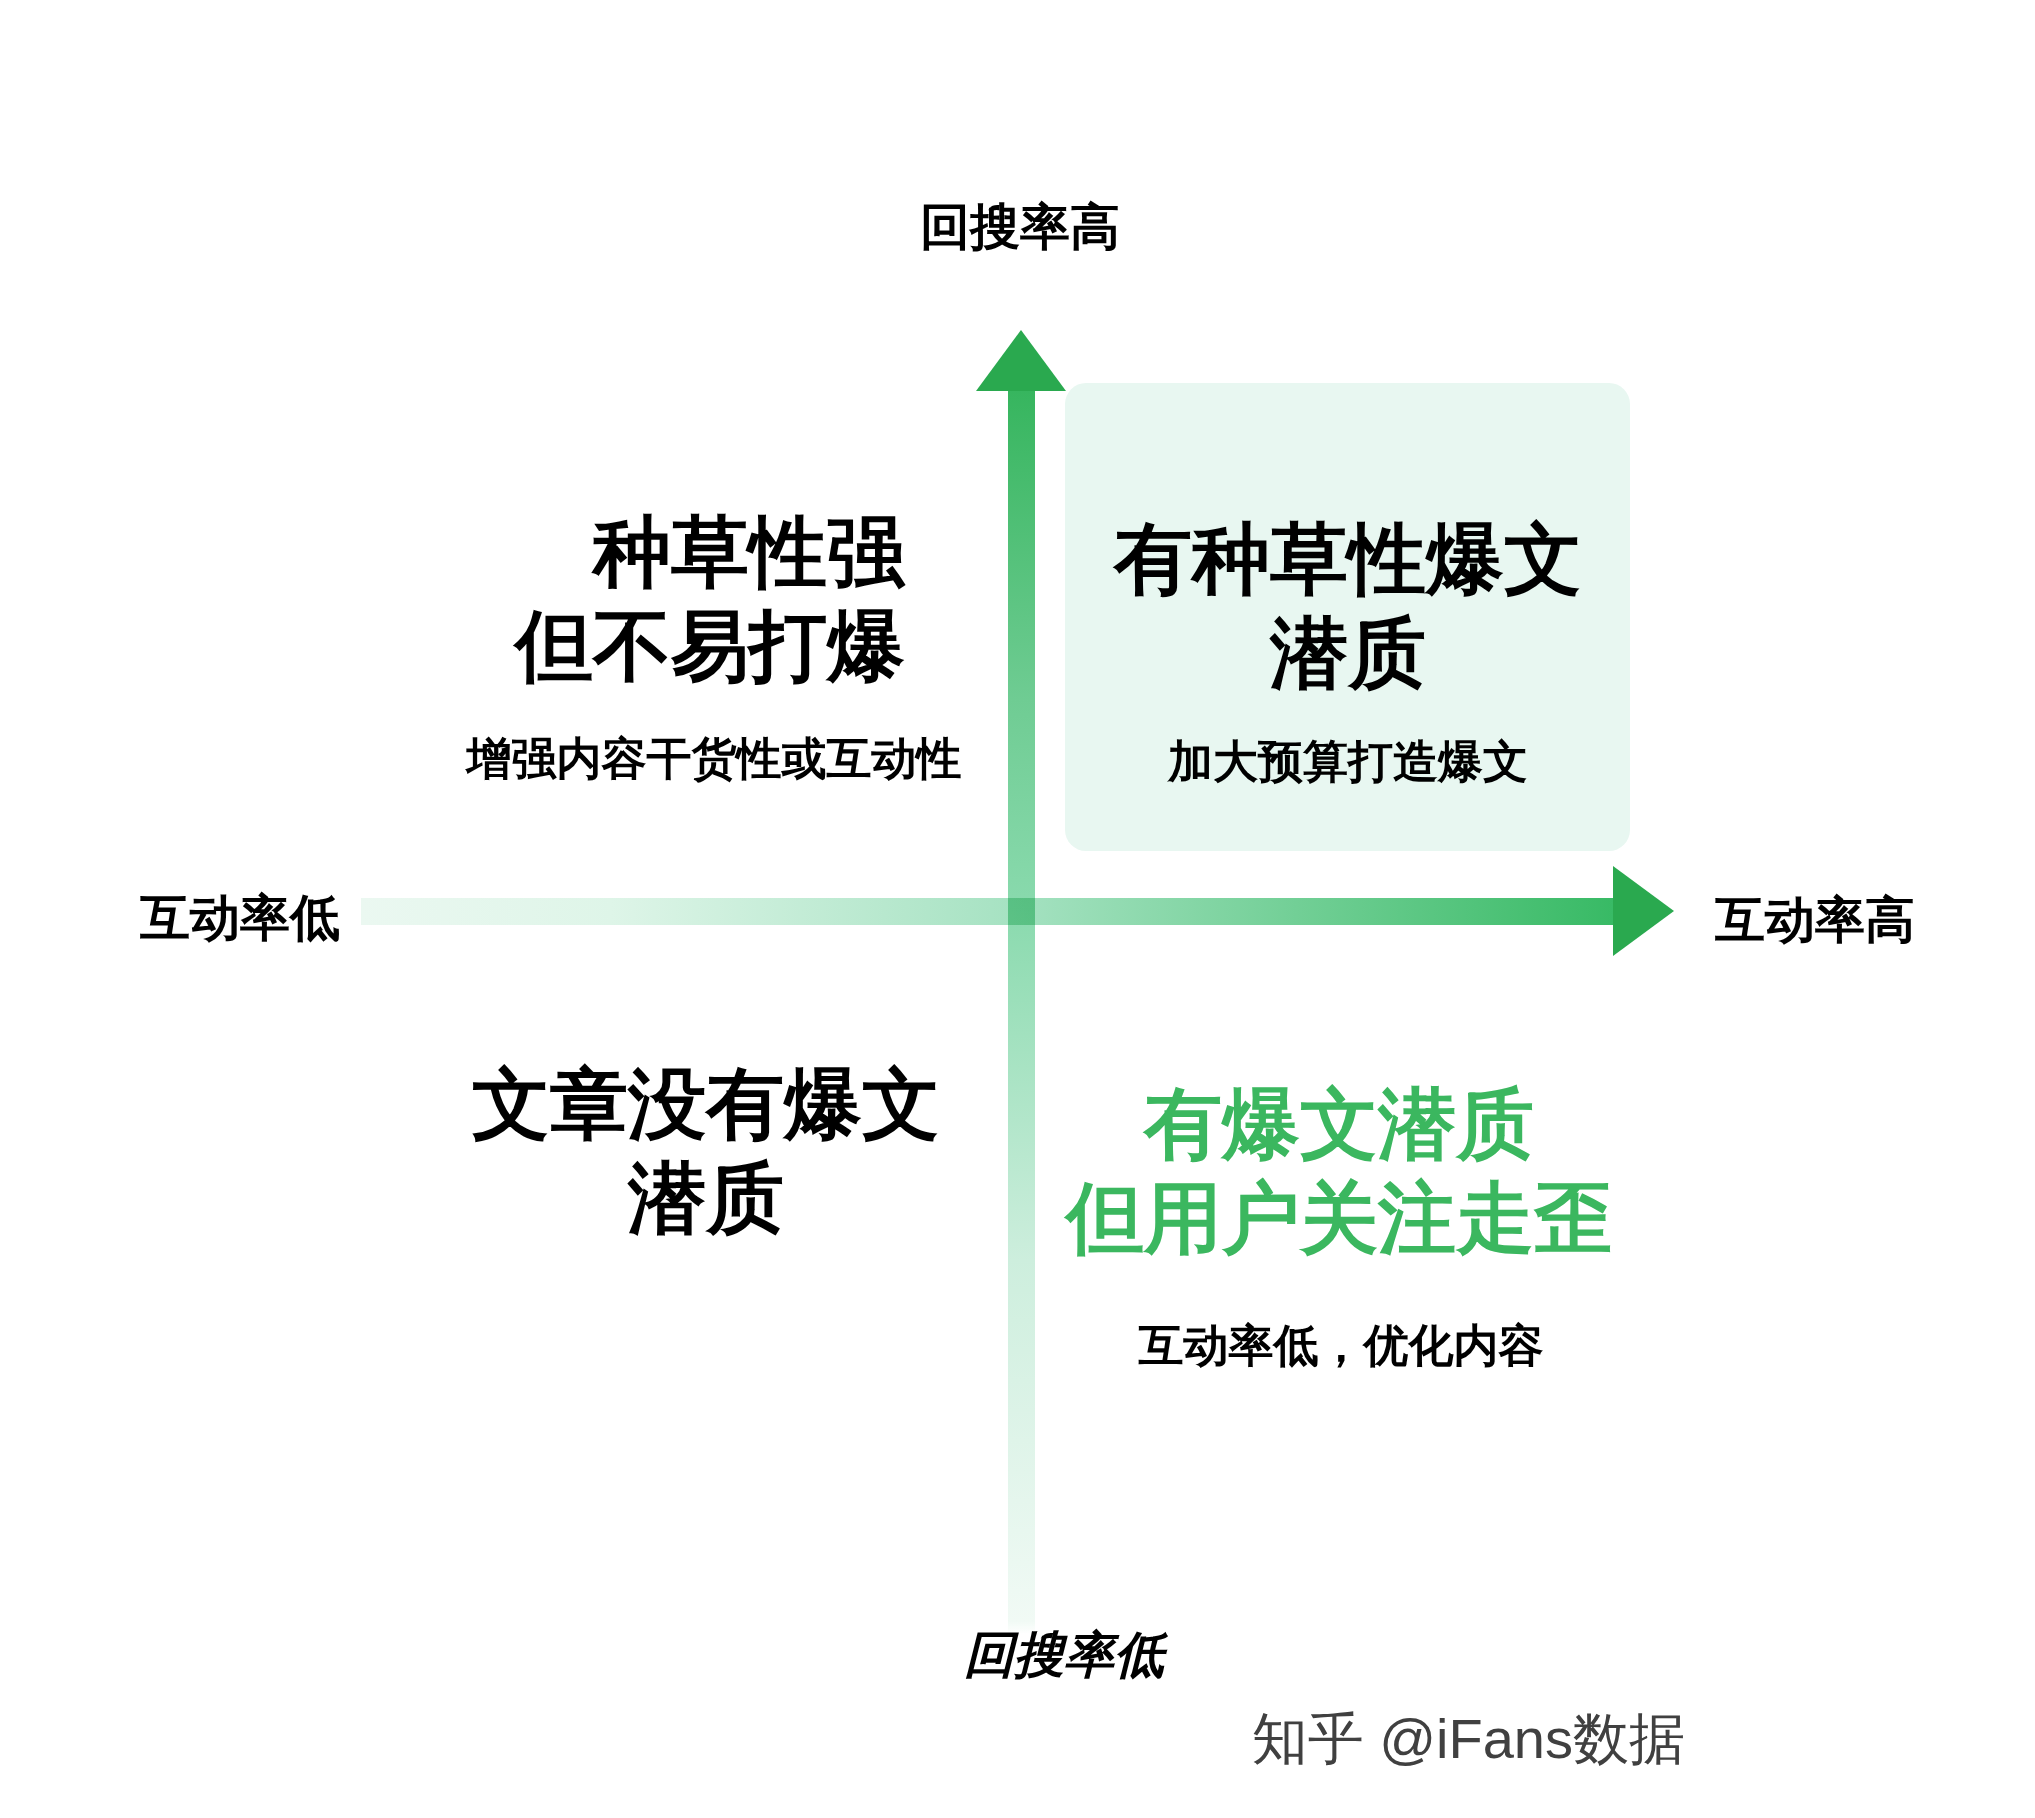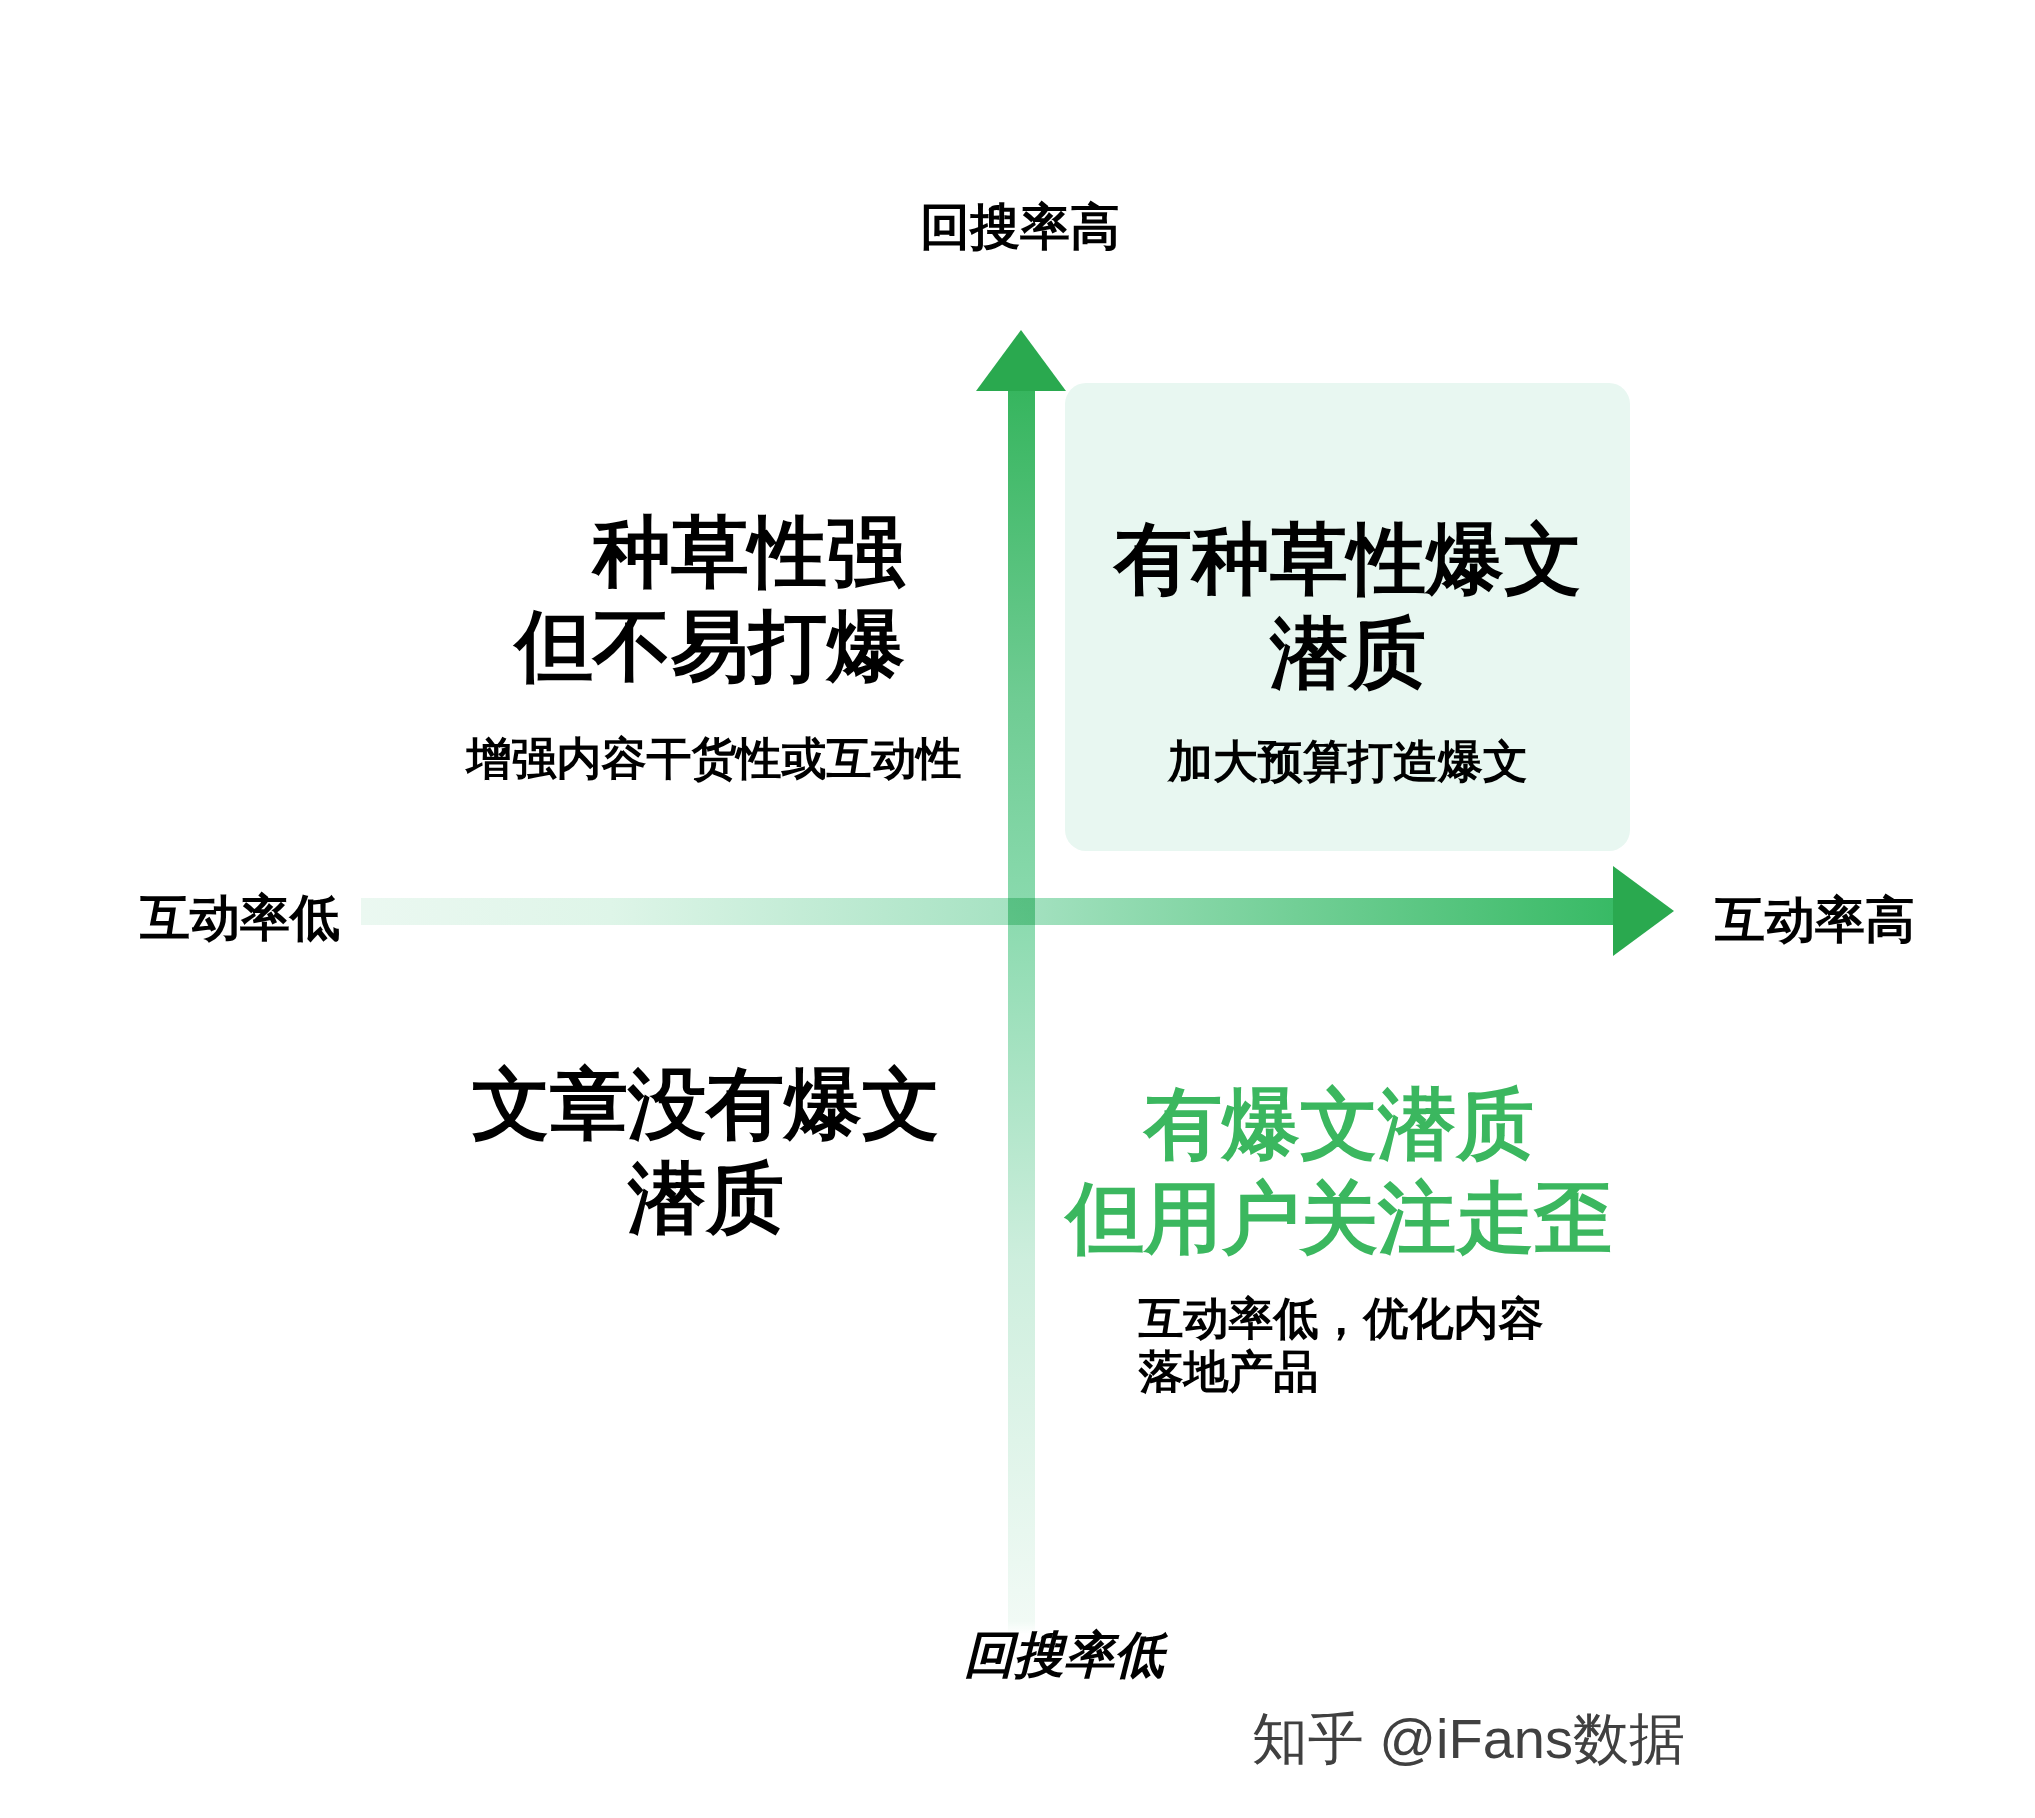--- a/index.html
+++ b/index.html
@@ -113,19 +113,18 @@
     <span class="line">文章没有爆文</span>
     <span class="line">潜质</span>
   </div>
 
   <div class="q-title br">
     <span class="line">有爆文潜质</span>
     <span class="line">但用户关注走歪</span>
   </div>
   <div class="q-sub br-sub">
     <span class="line">互动率低，优化内容</span>
-    <span class="line">落地产品</span>
   </div>
 
   <div class="watermark">知乎 @iFans数据</div>
 
 </div>
 
 
 </body></html>

